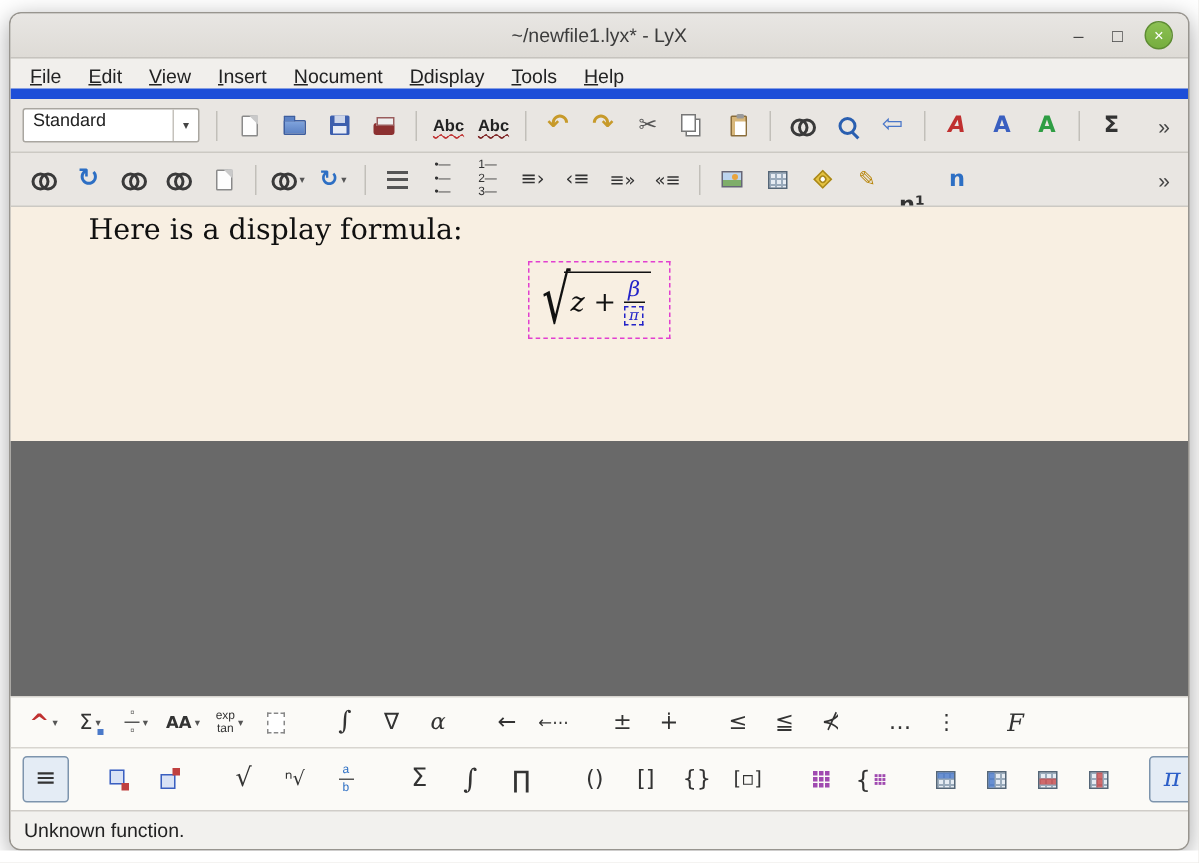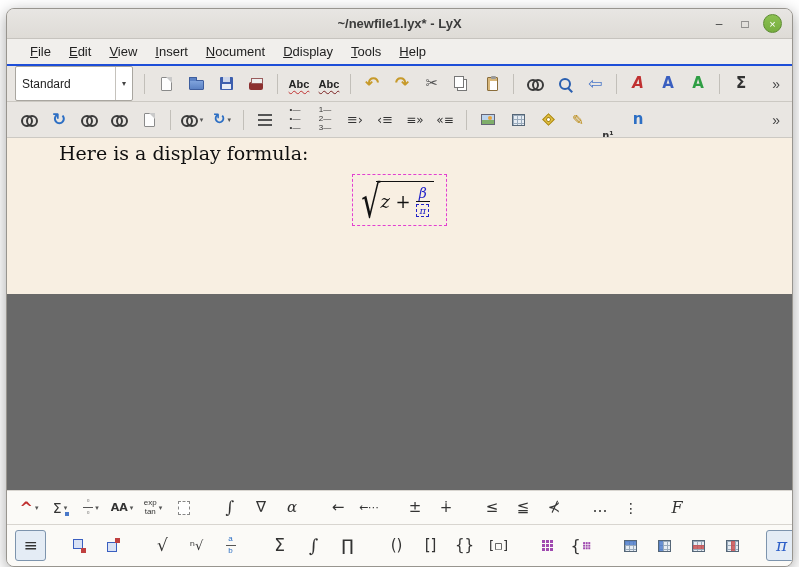--- a/index.html
+++ b/index.html
@@ -10,29 +10,29 @@
   body{margin:0;background:#ffffff;font-family:"Liberation Sans",sans-serif}
   button{font:inherit;background:none;border:none;padding:0;cursor:default;color:inherit}
 
   .window{width:787px;height:559px;margin:8px auto 0;border:1px solid #98958f;border-radius:8px;
     overflow:hidden;display:flex;flex-direction:column;background:var(--chrome);
     box-shadow:0 4px 16px rgba(0,0,0,.35)}
 
   
   .titlebar{height:30px;flex:0 0 30px;background:linear-gradient(#e8e6e3,#dedbd6);
     border-bottom:1px solid #c6c3be;position:relative;display:flex;align-items:center}
-  .title{position:absolute;left:0;right:0;text-align:center;font-weight:bold;font-size:13px;color:#3c3c3c}
+  .title{position:absolute;left:0;right:0;text-align:center;font-weight:normal;font-size:13px;color:#3c3c3c}
   .win-controls{margin-left:auto;display:flex;align-items:center;gap:10px;padding-right:10px;z-index:1}
   .wc{font-size:12px;color:#444;width:16px;text-align:center}
   .wc.close{width:19px;height:19px;border-radius:50%;background:linear-gradient(#8cc152,var(--close-green));
     border:1px solid #5e8c33;color:#fff;font-size:11px;display:flex;align-items:center;justify-content:center}
 
   
-  .menubar{height:27px;flex:0 0 27px;display:flex;align-items:center;background:#f1efec;
-    border-bottom:2px solid #1d4ed8;padding:0 14px}
+  .menubar{height:27px;flex:0 0 27px;display:flex;background:#f1efec;
+    border-bottom:7px solid #1d4ed8;padding:0 4px}
   .menu-item{padding:4px 9px;font-size:13px;color:#222;border-radius:3px}
   .menu-item .accel{text-decoration:underline}
 
   
   .toolbar{height:36px;flex:0 0 36px;display:flex;align-items:center;background:#e9e6e2;
     border-bottom:1px solid #ccc9c3;padding:2px 8px;gap:2px;white-space:nowrap;overflow:hidden}
   .tb-btn{width:28px;height:26px;display:inline-flex;align-items:center;justify-content:center;
     border:1px solid transparent;border-radius:3px;position:relative;gap:1px;flex:0 0 auto}
   .tb-btn.selected{border-color:#7d94ad;background:#e4ecf5}
   .tb-sep{width:1px;height:20px;background:#c2bfb9;margin:0 5px;flex:0 0 aupx}
@@ -91,22 +91,22 @@
   .ci-sub::before{content:"";position:absolute;left:1px;top:1px;width:8px;height:8px;border:1px solid #3a5fc0;background:#d9e2f5}
   .ci-sub::after{content:"";position:absolute;right:1px;bottom:0;width:5px;height:5px;background:#c04040}
   .ci-sup::before{content:"";position:absolute;left:1px;bottom:1px;width:8px;height:8px;border:1px solid #3a5fc0;background:#d9e2f5}
   .ci-sup::after{content:"";position:absolute;right:1px;top:0;width:5px;height:5px;background:#c04040}
   .ci-matrix{width:12px;height:12px}
   .ci-matrix::before{content:"";position:absolute;top:0;left:0;width:3px;height:3px;background:#a04ab0;
     box-shadow:4px 0 #a04ab0,8px 0 #a04ab0,0 4px #a04ab0,4px 4px #a04ab0,8px 4px #a04ab0,0 8px #a04ab0,4px 8px #a04ab0,8px 8px #a04ab0}
   .ci-matrix.mini{transform:scale(.65);margin-left:-1px}
 
   
-  .combo{width:118px;height:35px;background:#fff;border:1px solid #a9a6a0;border-radius:2px;
-    display:inline-flex;align-items:center;margin-right:4px;flex:0 0 auto}
+  .combo{width:118px;height:23px;background:#fff;border:1px solid #a9a6a0;border-radius:2px;
+    display:inline-flex;align-items:flex-start;margin-right:4px;flex:0 0 auto}
   .combo-text{flex:1;font-size:12px;color:#222;padding-left:6px}
   .combo-arrow{width:17px;height:100%;border-left:1px solid #c5c2bc;display:flex;align-items:center;
     justify-content:center;font-size:8px;color:#444}
 
   
   .page{height:156px;flex:0 0 156px;background:var(--doc-bg);padding-top:4px;overflow:hidden}
   .doc-text{font-family:"DejaVu Serif",serif;font-size:19px;color:#101010;margin:0 0 0 52px}
   .formula-row{display:flex;justify-content:center;margin-top:10px}
   .formula{border:1px dashed var(--sel-magenta);padding:6px 12px 8px 8px;display:inline-flex;align-items:center;background:transparent}
   .sqrt{display:inline-flex;align-items:flex-start}
@@ -290,21 +290,21 @@
       <button class="tb-btn">
         <span class="ci ci-grid"></span>
       </button>
       <button class="tb-btn">
         <span class="ci ci-tag"></span>
       </button>
       <button class="tb-btn">
         <span class="glyph" style="color: rgb(184, 134, 11); font-size: 14px;">✎</span>
       </button>
       <button class="tb-btn">
-        <span class="glyph" style="font-size: 10px; font-weight: bold; margin-top: 33px;">n¹</span>
+        <span class="glyph" style="font-size: 15px; font-weight: bold; margin-top: 33px;">n¹</span>
       </button>
       <button class="tb-btn">
         <span class="glyph" style="color: rgb(45, 111, 196); font-size: 15px; font-weight: bold;">n</span>
       </button>
       <button class="tb-overflow">»</button>
     </div>
 
   <div class="page">
     <p class="doc-text">Here is a display formula:</p>
     <div class="formula-row">
@@ -475,14 +475,17 @@
       </button>
       <button class="tb-btn">
         <span class="ci ci-grid g-delcol"></span>
       </button>
       <span class="tb-spacer"></span>
       <button class="tb-btn selected">
         <span class="glyph" style="color: rgb(45, 95, 200); font-size: 17px; font-style: italic; font-family: &quot;DejaVu Serif&quot;, serif;">π</span>
       </button>
     </div>
 
+  <div class="statusbar">
+    <span>Unknown function.</span>
+  </div>
 
 </div>
 
 </body></html>

